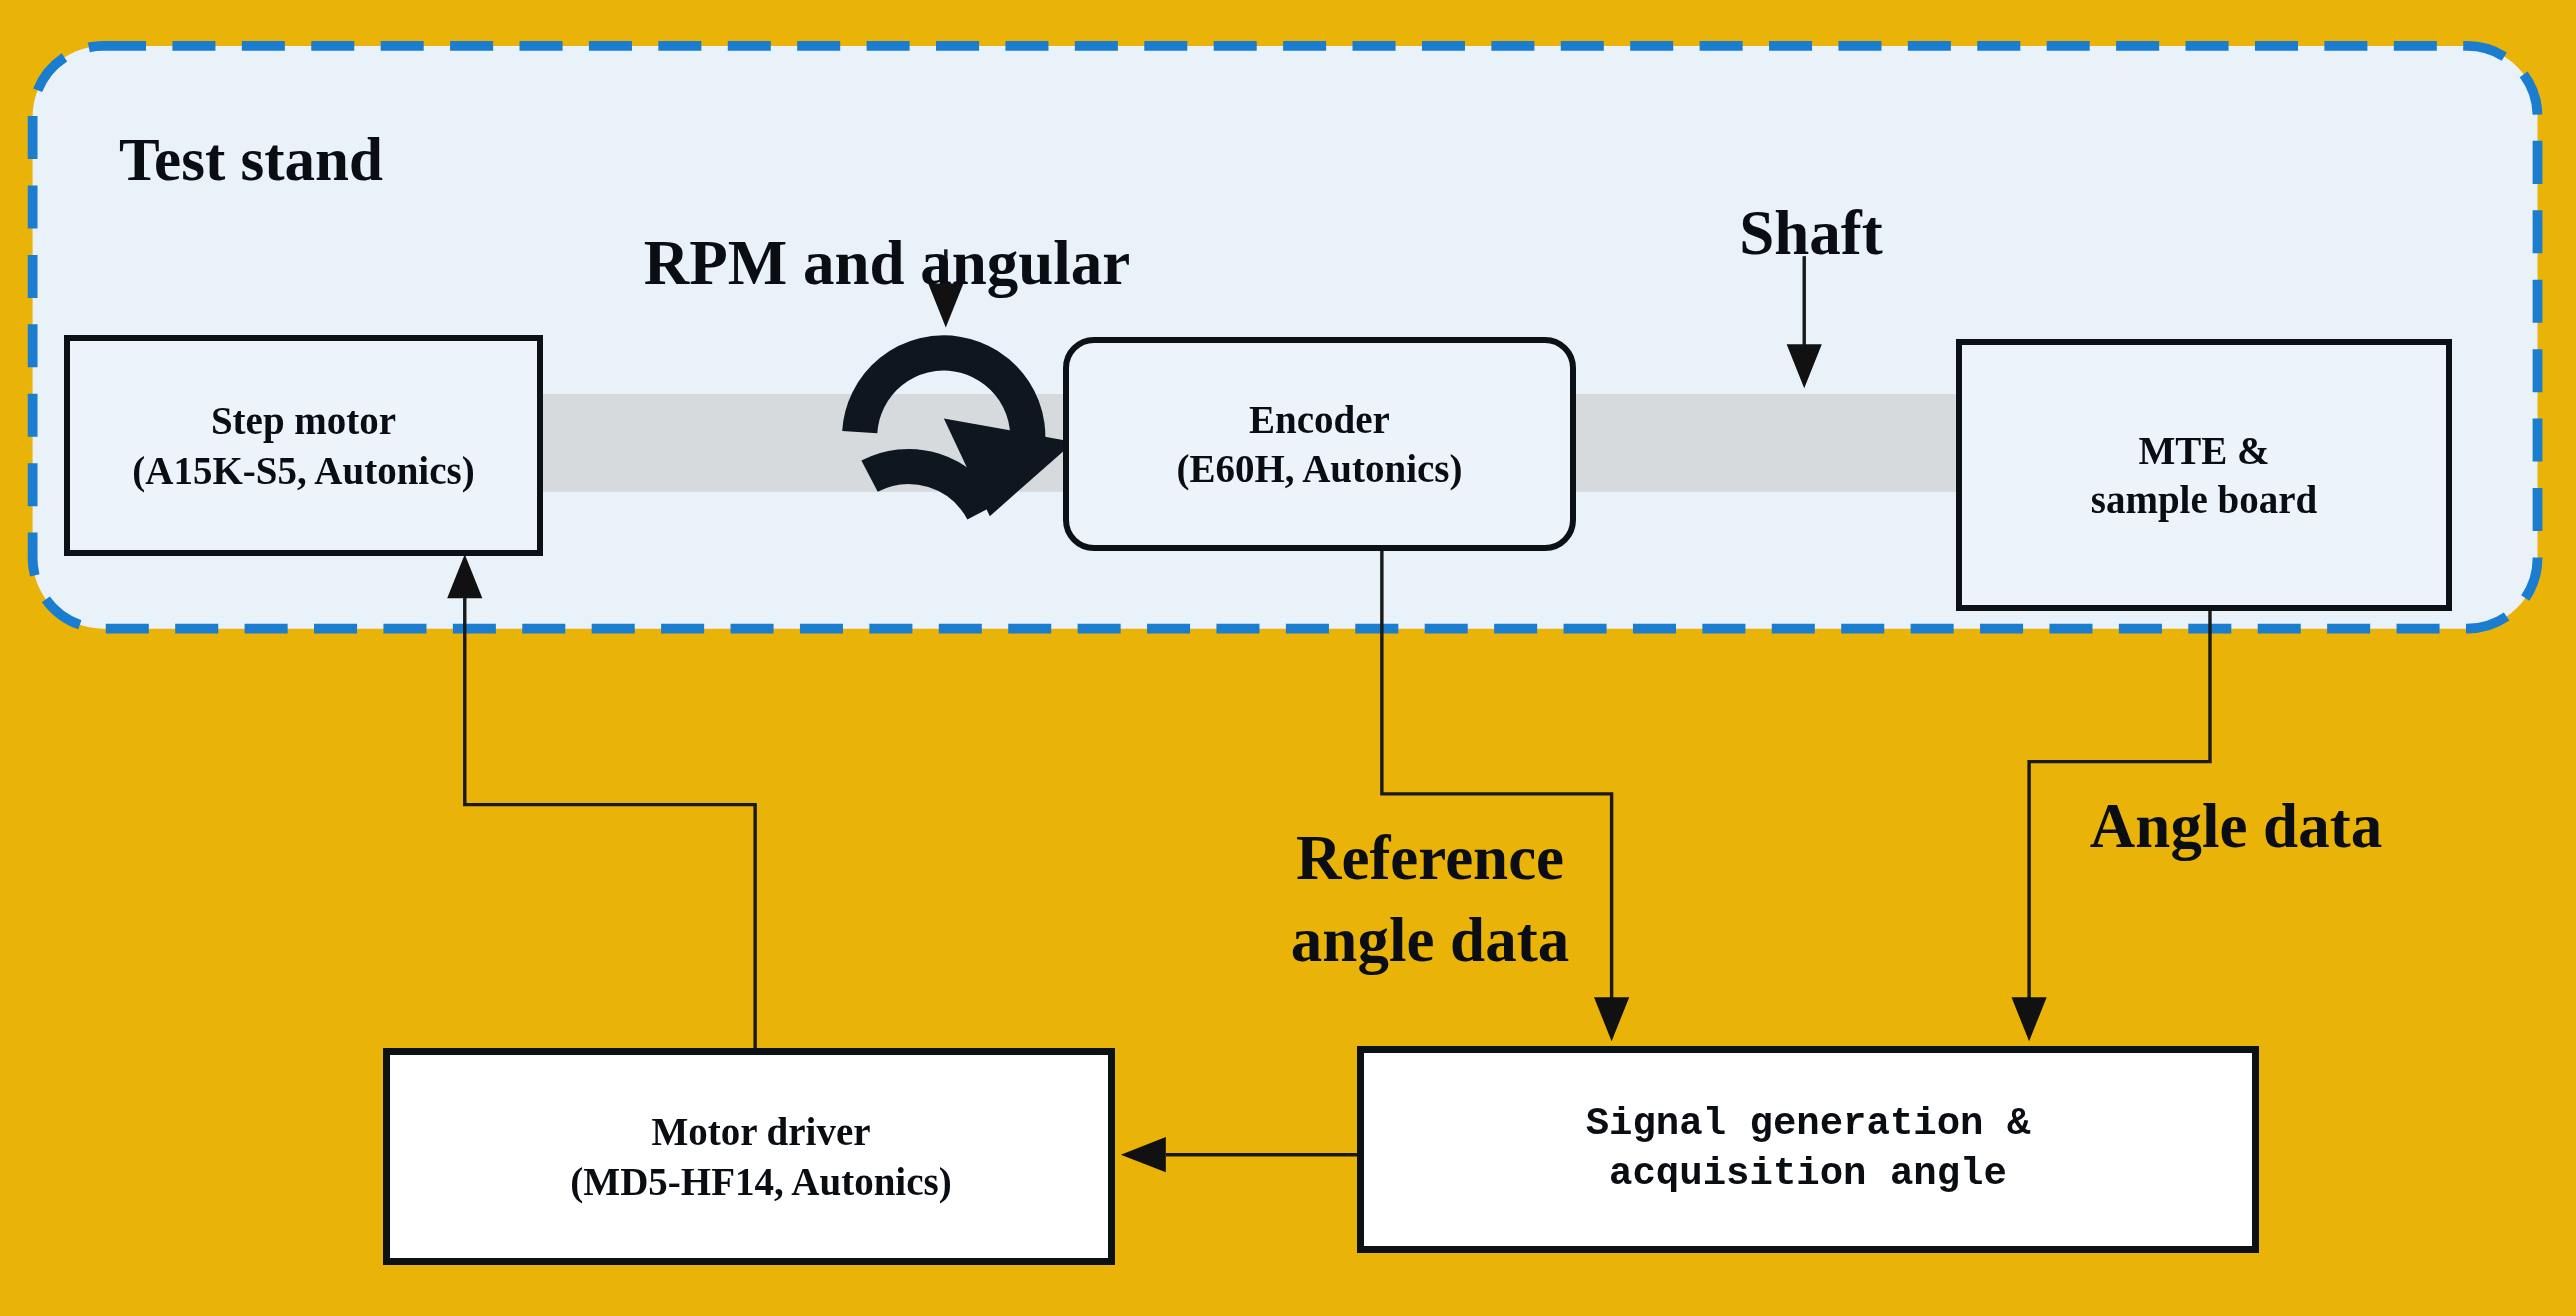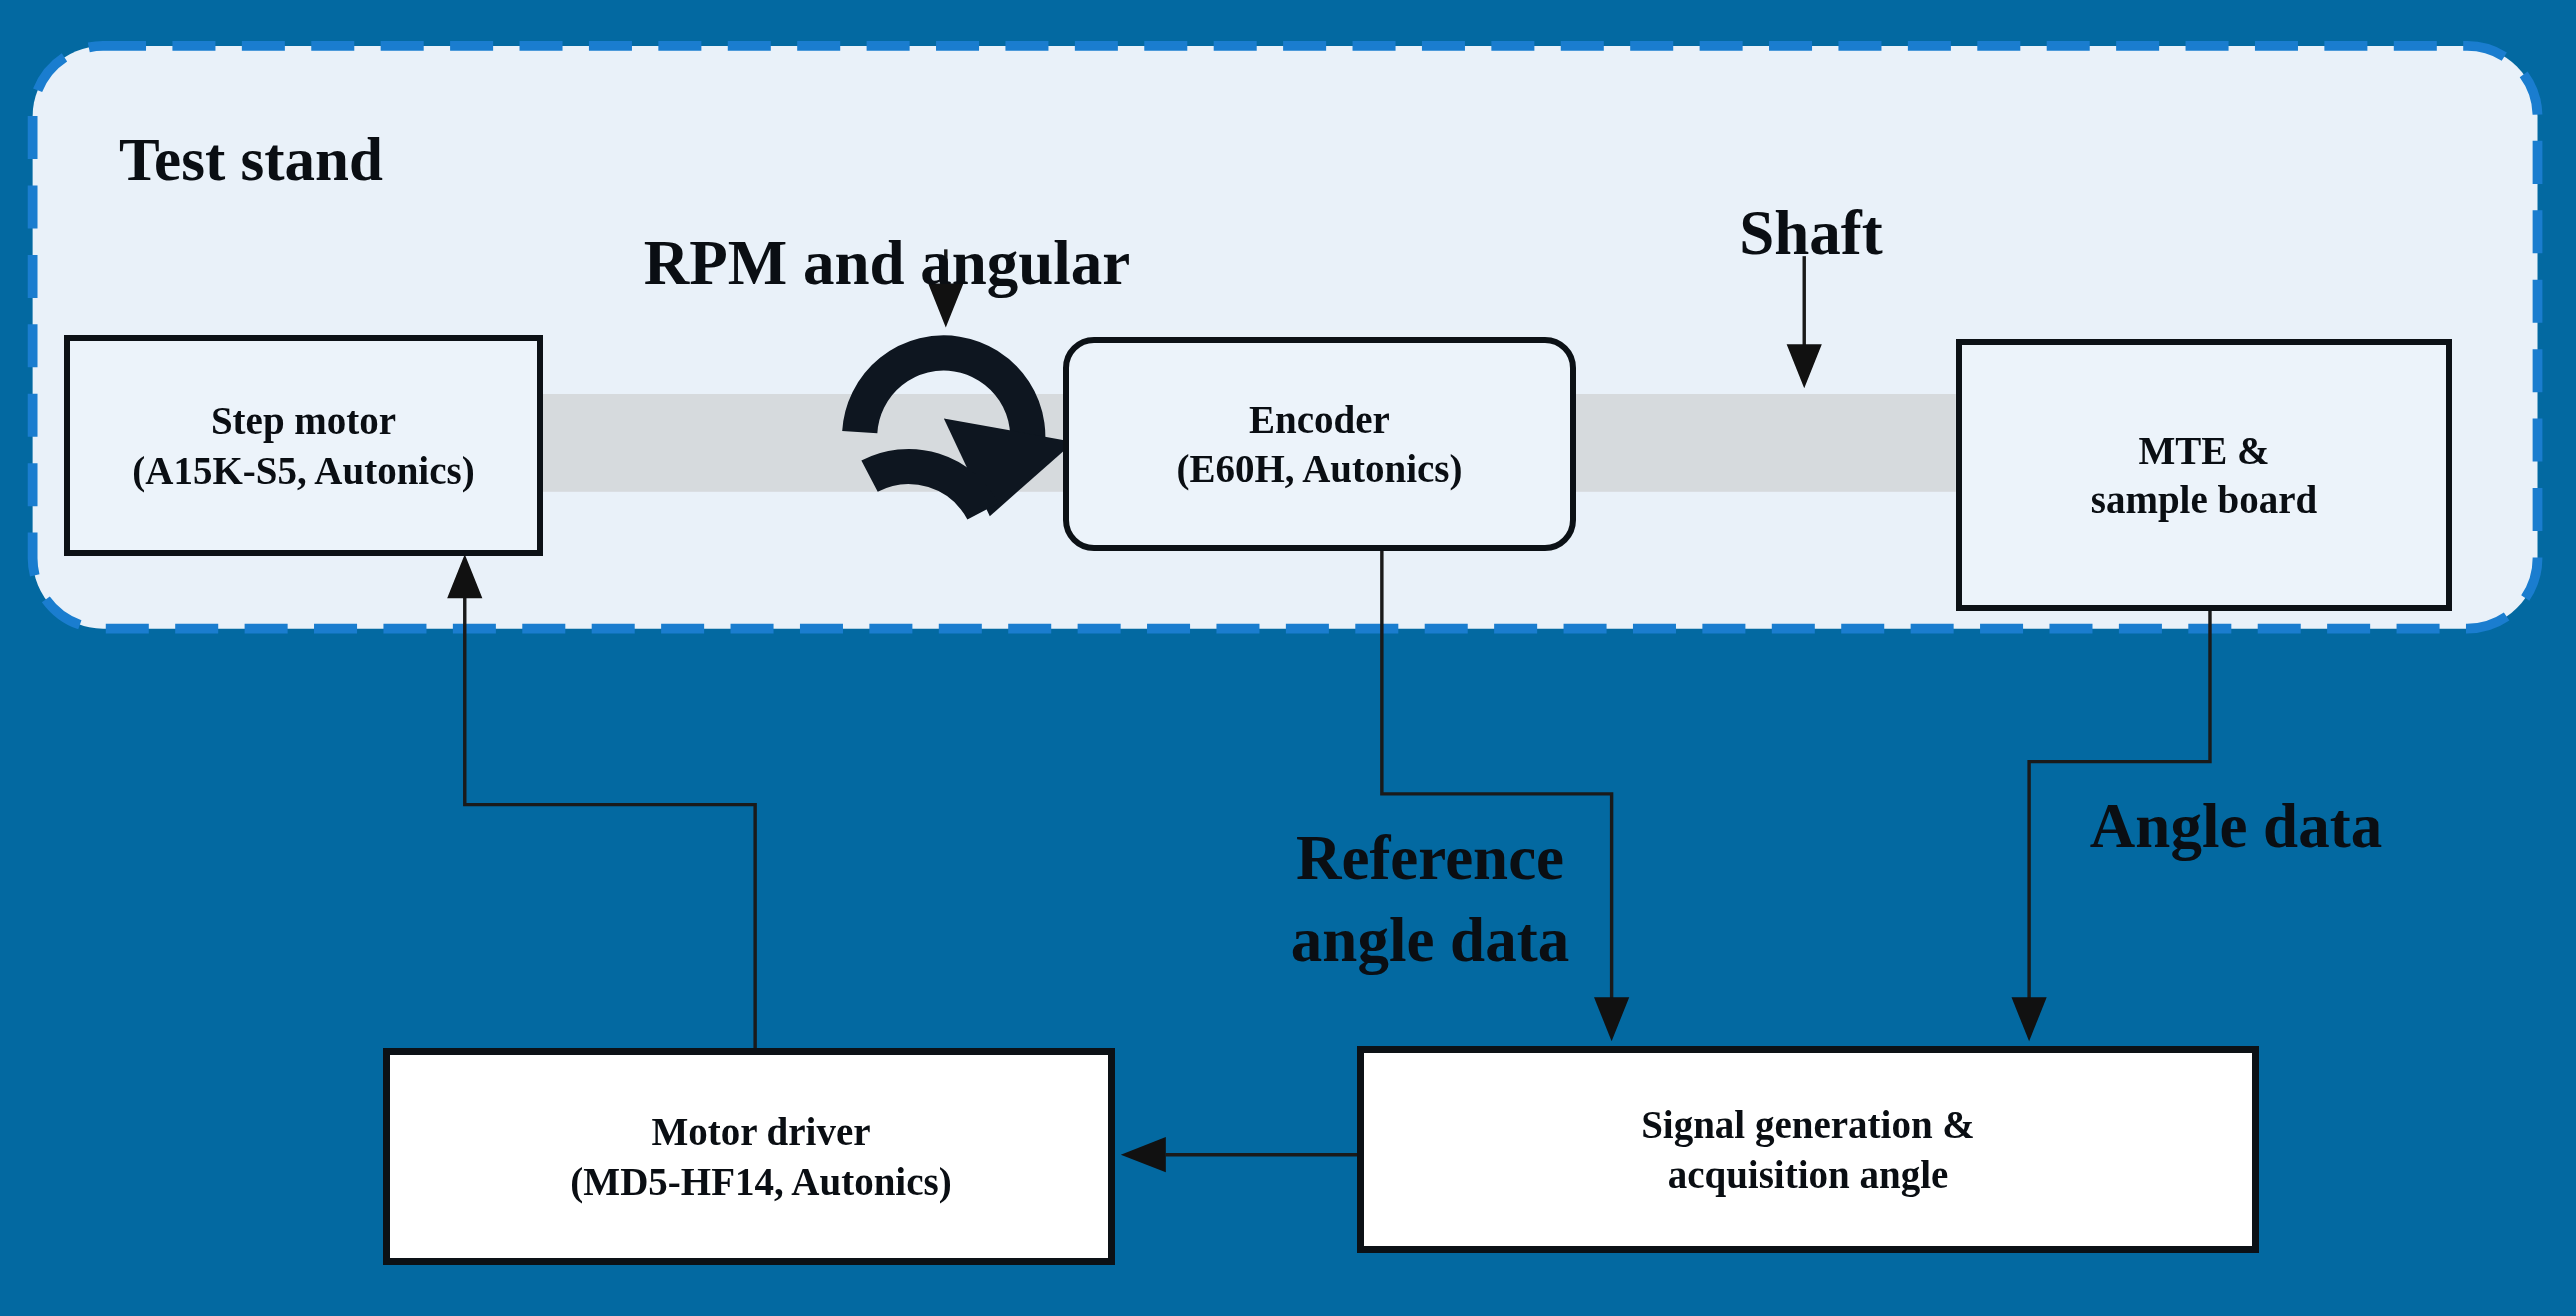--- a/index.html
+++ b/index.html
@@ -1,35 +1,35 @@
 <!DOCTYPE html>
 <html><head>
 <meta charset="utf-8">
 <style>
   html,body{margin:0;padding:0;background:#ffffff;}
   .canvas{
-    position:relative;width:2576px;height:1316px;background:#0369a1;overflow:hidden;
+    position:relative;width:2576px;height:1316px;background:#eab308;overflow:hidden;
     font-family:"Liberation Serif","DejaVu Serif",serif;font-weight:bold;color:#0a0e13;
   }
   .layer{position:absolute;left:0;top:0;width:2576px;height:1316px;}
   .box{
     position:absolute;box-sizing:border-box;display:flex;flex-direction:column;
     align-items:center;justify-content:center;text-align:right;
     border:6.8px solid #0c1116;font-size:39px;line-height:1.26;white-space:nowrap;
   }
   .box-inner{background:#ecf3fa;}
   .box-outer{background:#ffffff;border-width:7.8px;}
   .note{position:absolute;font-size:63px;line-height:1.3;white-space:nowrap;}
   .centered{transform:translateX(-50%);text-align:center;}
   #region-label{position:absolute;left:119px;top:125px;font-size:61px;}
   #box-step-motor{left:64px;top:335px;width:479px;height:221px;}
   #box-encoder{left:1063px;top:337px;width:513px;height:214px;border-radius:31px;}
   #box-mte{left:1956px;top:339px;width:496px;height:272px;}
   #box-motor-driver{left:383px;top:1048px;width:732px;height:217px;padding-left:24px;}
-  #box-signal{left:1357px;top:1046px;width:902px;height:207px;}
+  #box-signal{left:1357px;top:1046px;width:902px;height:207px;font-family:Liberation Mono, monospace;}
   #note-rpm{left:887px;top:179px;margin-top:44px;}
   #note-shaft{left:1811px;top:193px;}
   #note-reference{left:1430px;top:818px;}
   #note-angle{left:2236px;top:786px;}
 </style>
 </head>
 <body>
 
 <div class="canvas">
 

